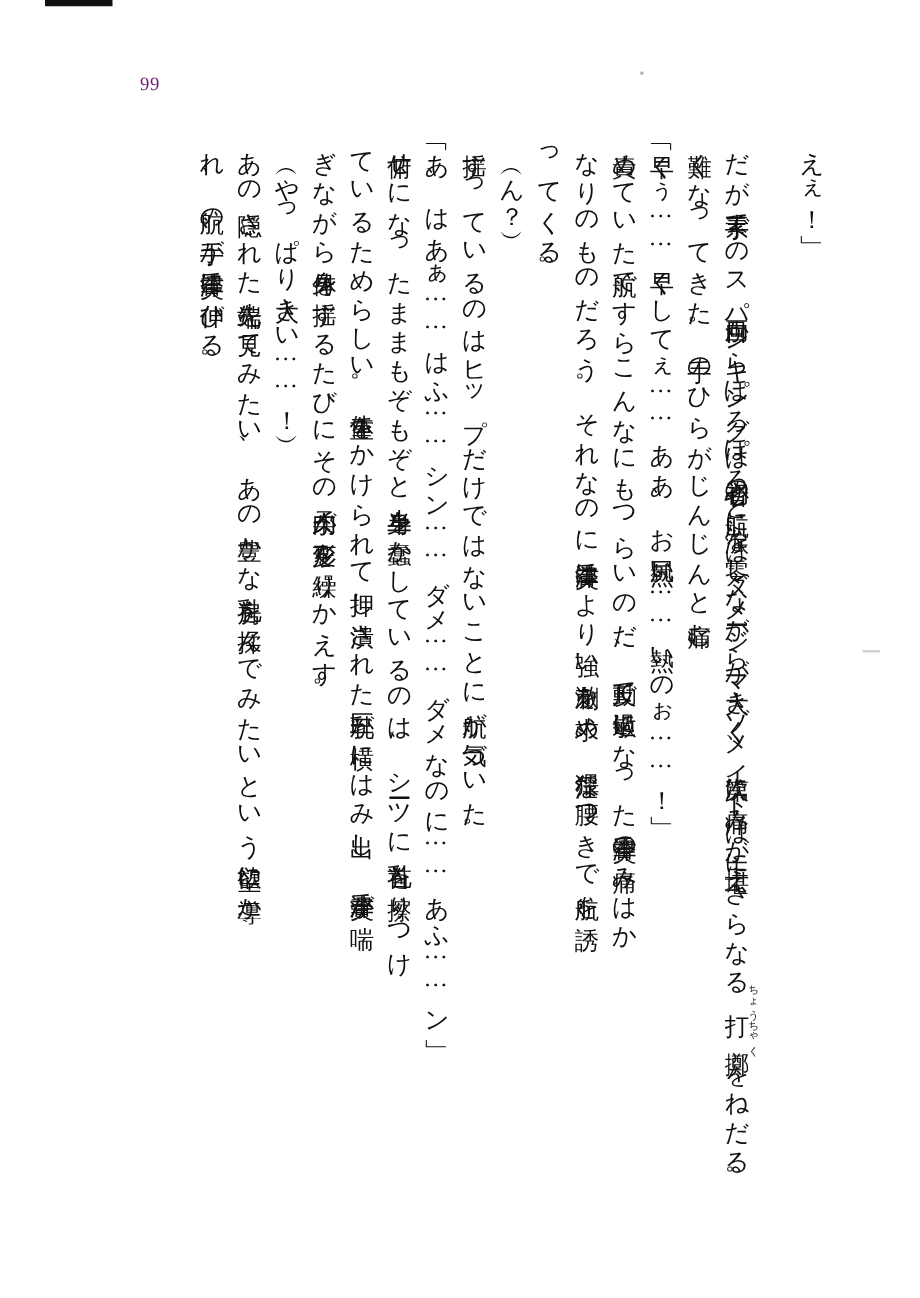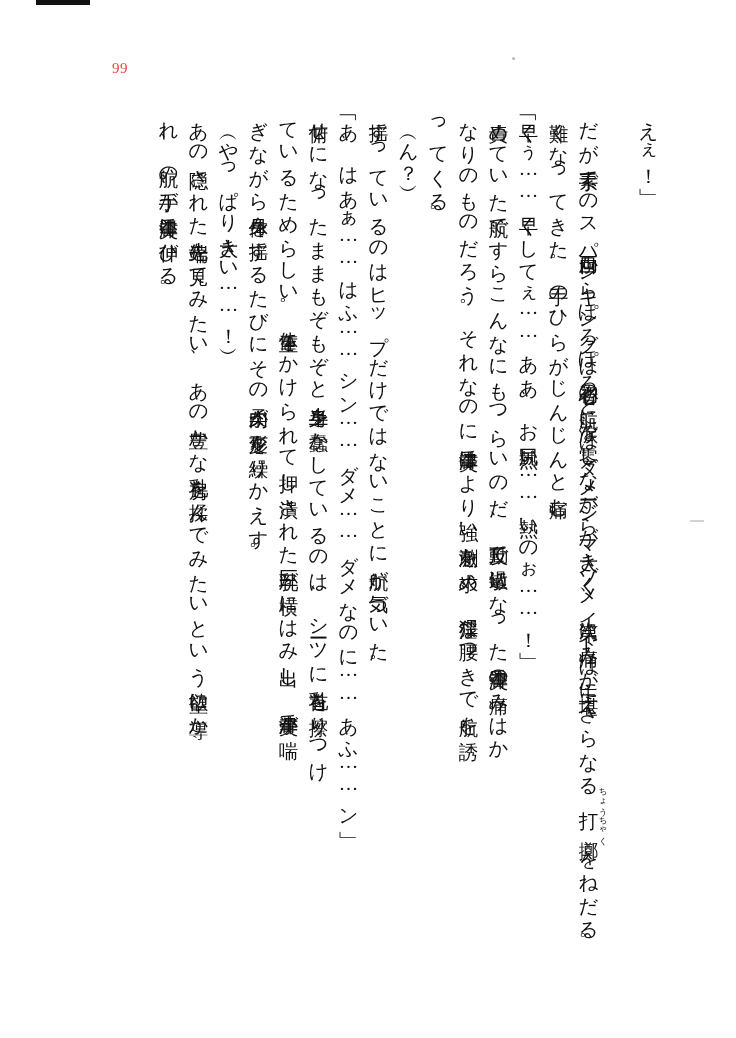--- a/index.html
+++ b/index.html
@@ -27,21 +27,21 @@
     background: #111111;
   }
 
   
   .page-number {
     position: absolute;
     top: 60px;
     left: 112px;
     font-size: 15px;
     letter-spacing: 0.5px;
-    color: #ef4444;
+    color: #701a75;
     font-family: "Liberation Serif", "DejaVu Serif", serif;
   }
 
   
   .speck {
     position: absolute;
     top: 57px;
     left: 512px;
     width: 3px;
     height: 3px;

